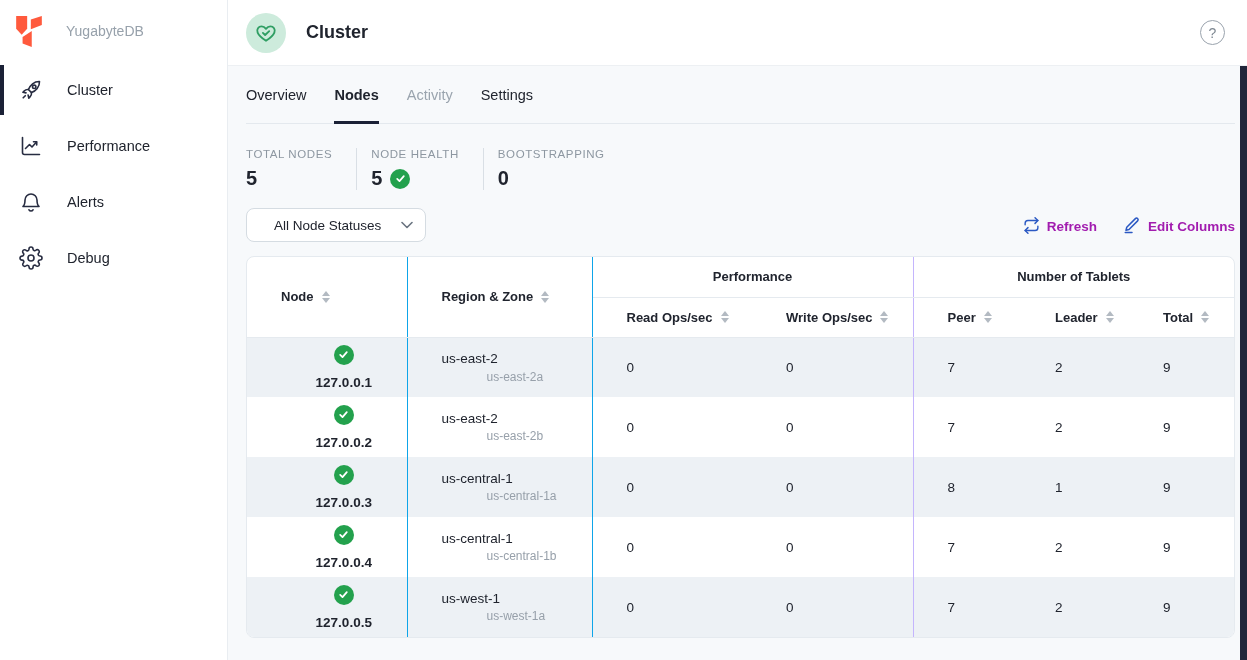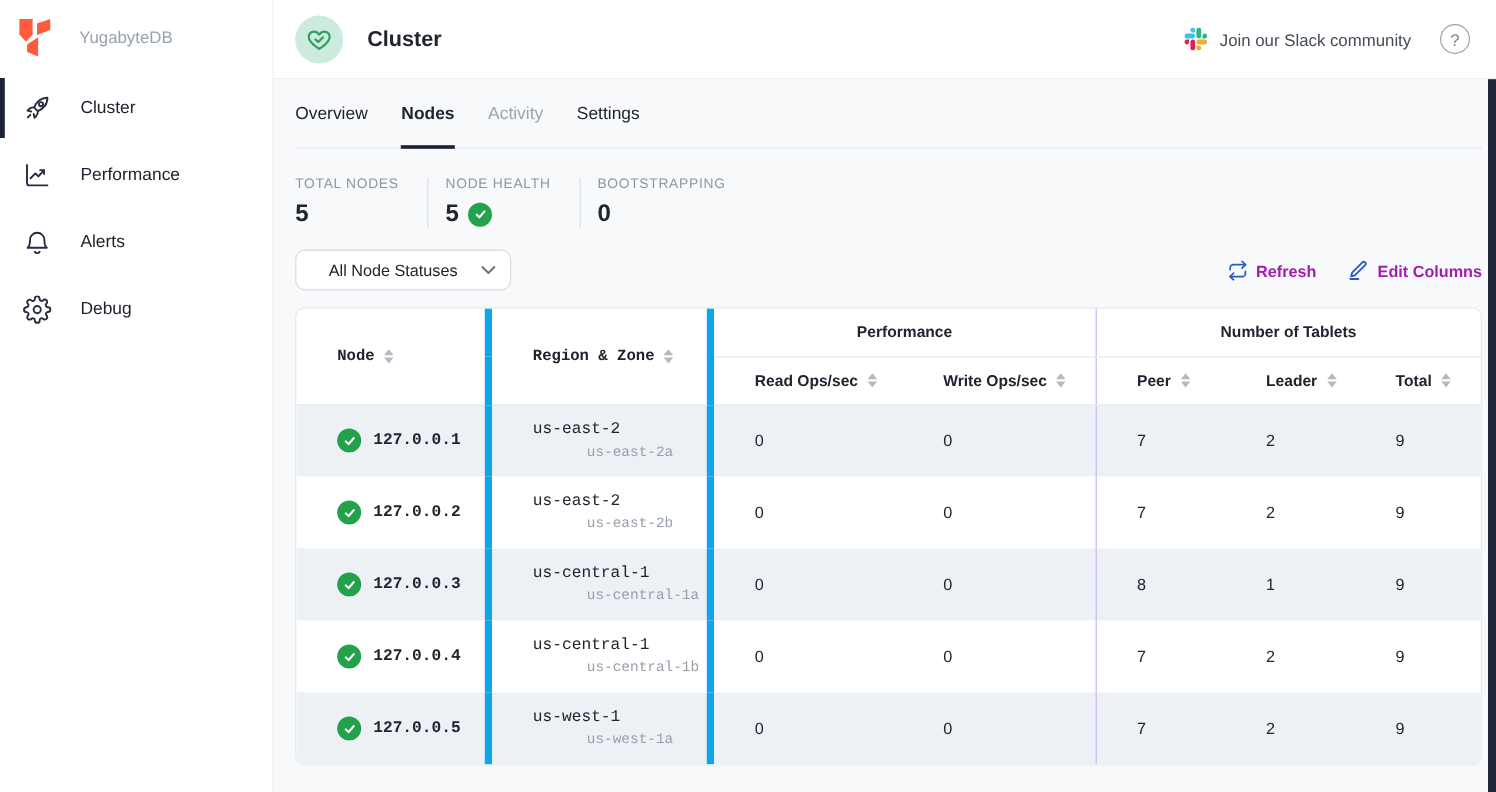--- a/index.html
+++ b/index.html
@@ -49,25 +49,25 @@
   .filter-actions { margin-left:auto; display:flex; gap:26px; }
   .link-btn { display:flex; align-items:flex-end; gap:7px; color:#a21caf; font-weight:700; font-size:13.5px; cursor:pointer; }
 
   
   .table-card { margin-top:14px; background:#fff; border:1px solid #e5eaef; border-radius:8px; overflow:hidden; }
   table { width:100%; border-collapse:collapse; table-layout:fixed; }
   thead th { height:40px; font-size:13px; font-weight:700; color:#20242e; text-align:left; padding:0 0 0 34px; }
   thead th.group { text-align:center; padding:0; border-bottom:1px solid #e5eaef; }
   thead tr.sub-row th { border-bottom:1px solid #e5eaef; }
   th.rowspan2 { vertical-align:middle; border-bottom:1px solid #e5eaef; }
-  .br { border-right:6px solid #0ea5e9;font-family:Liberation Mono, monospace; }
+  .br { border-right:1px solid #0ea5e9; }
   .bl { border-left:1px solid #c4b5fd; }
   tbody td { height:60px; font-size:13.5px; color:#20242e; padding-left:34px; vertical-align:middle; }
   tbody tr.odd { background:#edf1f5; }
-  .node-wrap { display:flex; align-items:center; gap:10px; }
+  .node-wrap { display:flex; align-items:center; gap:10px;flex-direction:column; }
   .ip { font-weight:700; }
   .region { line-height:1.25; }
   .zone { font-size:12px; color:#97a0aa; margin-top:2px;margin-left:45px; }
 
   .th-wrap { display:inline-flex; align-items:center; gap:8px; }
   .sort { display:inline-flex; flex-direction:column; gap:2px; }
   .sort i { display:block; width:0; height:0; border-left:4px solid transparent; border-right:4px solid transparent; }
   .sort .up { border-bottom:5px solid #b3bac2; }
   .sort .dn { border-top:5px solid #b3bac2; }
 
@@ -127,29 +127,20 @@
 
   <div class="topbar">
     <div class="status-circle">
       <svg width="22" height="22" viewBox="0 0 20 20" fill="none" stroke="#2f9e63" stroke-width="1.7" stroke-linecap="round" stroke-linejoin="round">
         <path d="M10 17s-6-3.7-7.6-7.4C1.2 6.7 3.2 4 6 4c1.7 0 3 .9 4 2.2C11 4.9 12.3 4 14 4c2.8 0 4.8 2.7 3.6 5.6C16 13.3 10 17 10 17z"></path>
         <polyline points="7.2 9.9 9.2 11.8 12.9 8.3"></polyline>
       </svg>
     </div>
     <h1 class="page-title">Cluster</h1>
     <div class="topbar-right">
-      <div class="slack-link">
-        <svg width="19" height="19" viewBox="0 0 122.8 122.8">
-          <path d="M25.8 77.6c0 7.1-5.8 12.9-12.9 12.9S0 84.7 0 77.6s5.8-12.9 12.9-12.9h12.9v12.9zm6.5 0c0-7.1 5.8-12.9 12.9-12.9s12.9 5.8 12.9 12.9v32.3c0 7.1-5.8 12.9-12.9 12.9s-12.9-5.8-12.9-12.9V77.6z" fill="#E01E5A"></path>
-          <path d="M45.2 25.8c-7.1 0-12.9-5.8-12.9-12.9S38.1 0 45.2 0s12.9 5.8 12.9 12.9v12.9H45.2zm0 6.5c7.1 0 12.9 5.8 12.9 12.9s-5.8 12.9-12.9 12.9H12.9C5.8 58.1 0 52.3 0 45.2s5.8-12.9 12.9-12.9h32.3z" fill="#36C5F0"></path>
-          <path d="M97 45.2c0-7.1 5.8-12.9 12.9-12.9s12.9 5.8 12.9 12.9-5.8 12.9-12.9 12.9H97V45.2zm-6.5 0c0 7.1-5.8 12.9-12.9 12.9s-12.9-5.8-12.9-12.9V12.9C64.7 5.8 70.5 0 77.6 0s12.9 5.8 12.9 12.9v32.3z" fill="#2EB67D"></path>
-          <path d="M77.6 97c7.1 0 12.9 5.8 12.9 12.9s-5.8 12.9-12.9 12.9-12.9-5.8-12.9-12.9V97h12.9zm0-6.5c-7.1 0-12.9-5.8-12.9-12.9s5.8-12.9 12.9-12.9h32.3c7.1 0 12.9 5.8 12.9 12.9s-5.8 12.9-12.9 12.9H77.6z" fill="#ECB22E"></path>
-        </svg>
-        <span>Join our Slack community</span>
-      </div>
       <div class="help-btn">
         <span>?</span>
       </div>
     </div>
   </div>
 
   <div class="content">
 
     <div class="tabbar">
       <div class="tab">

